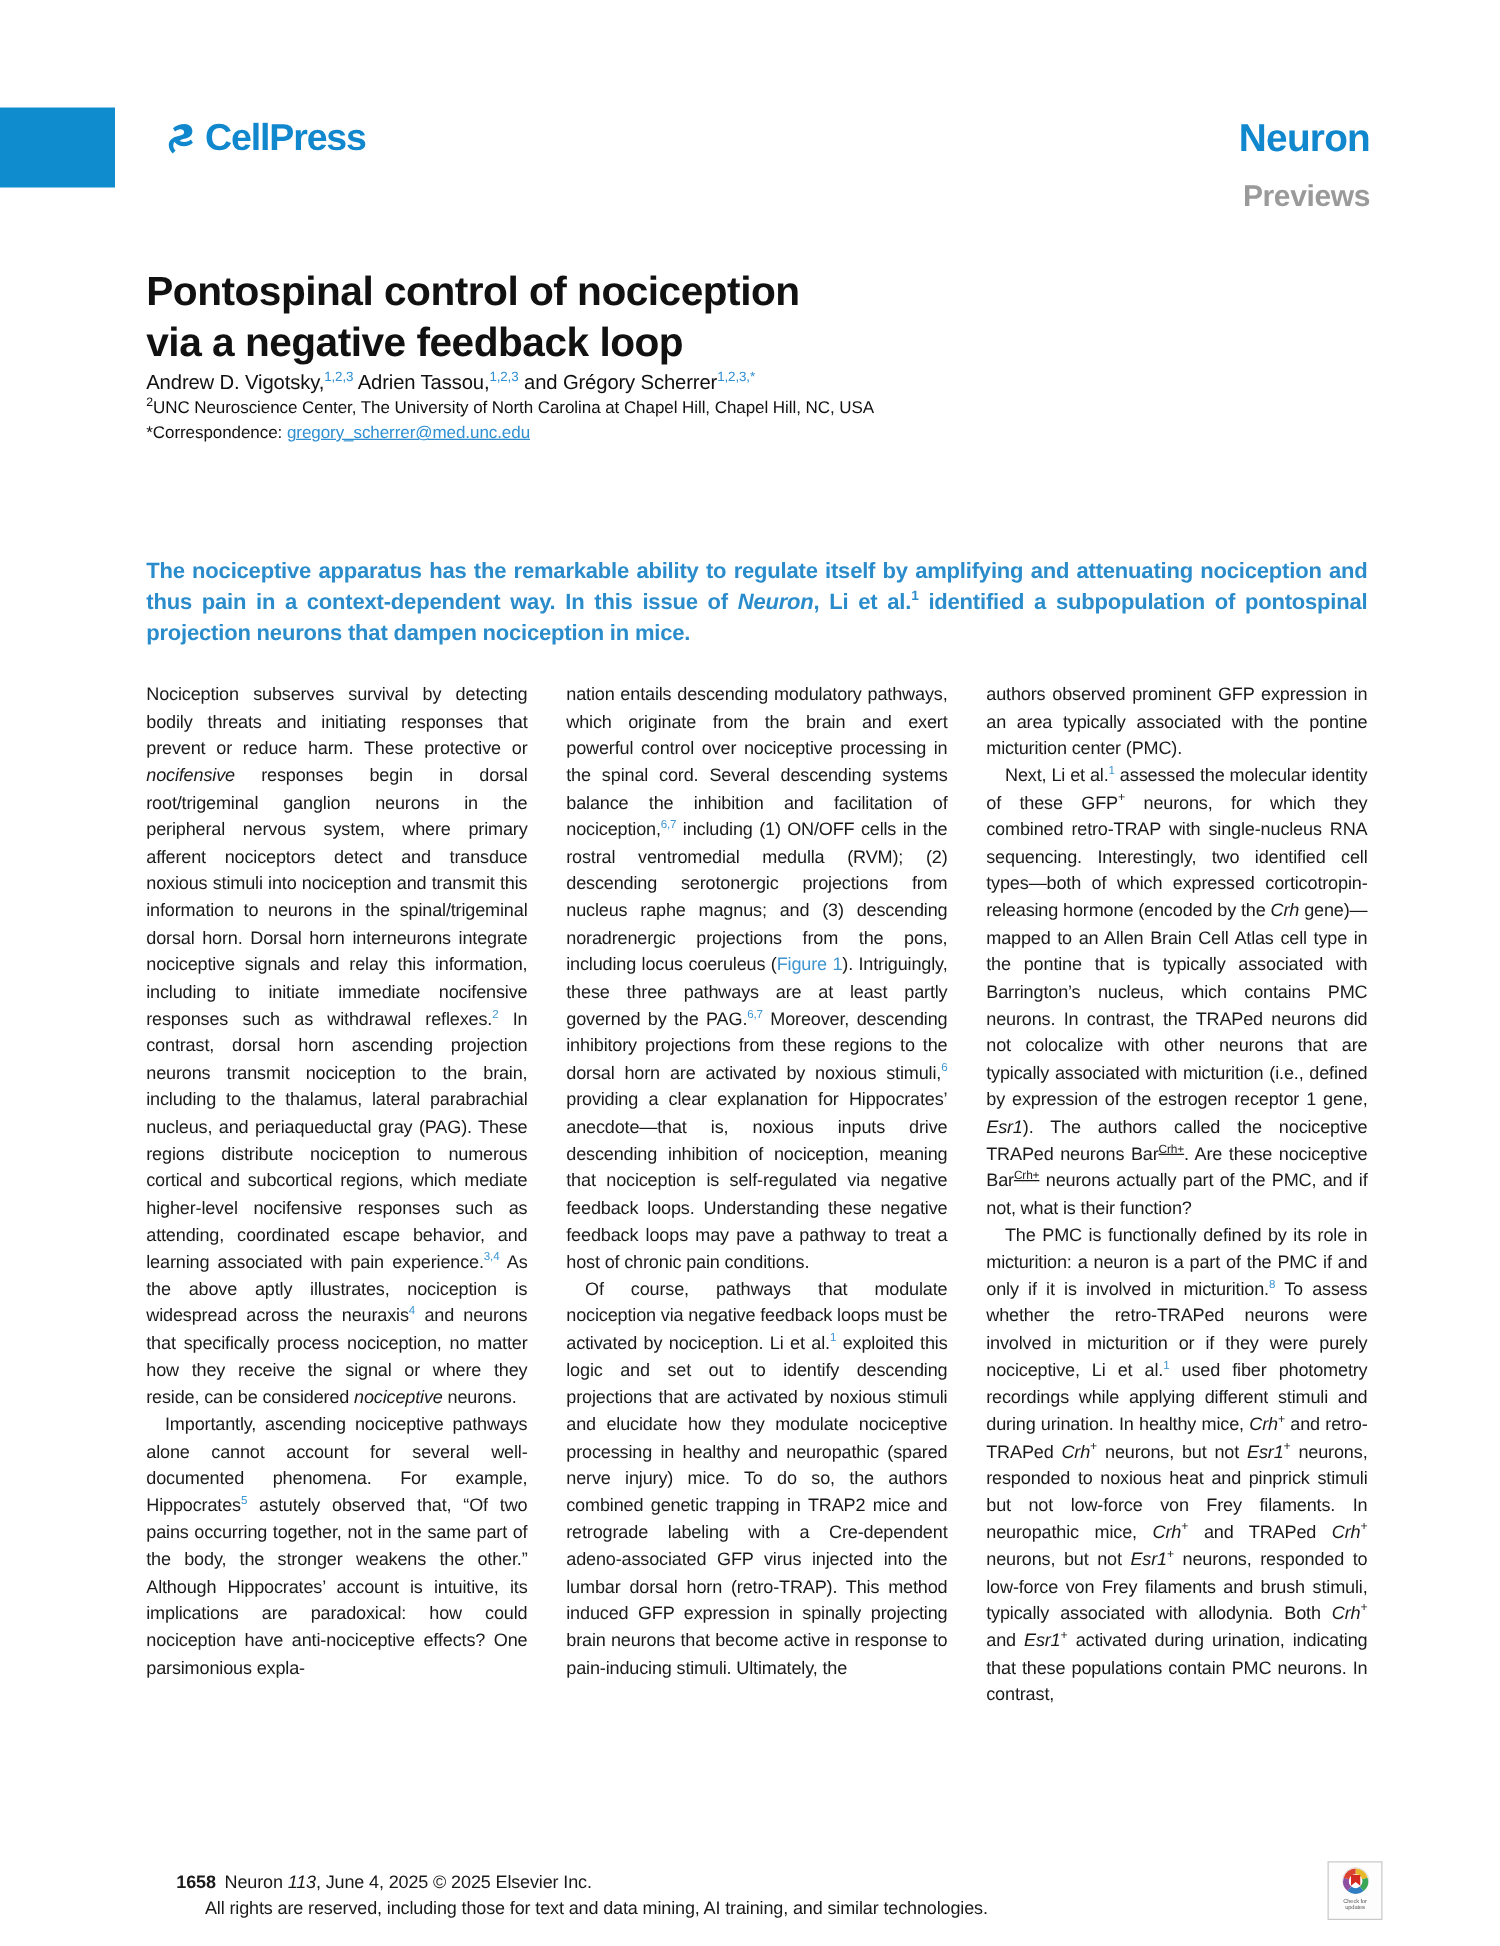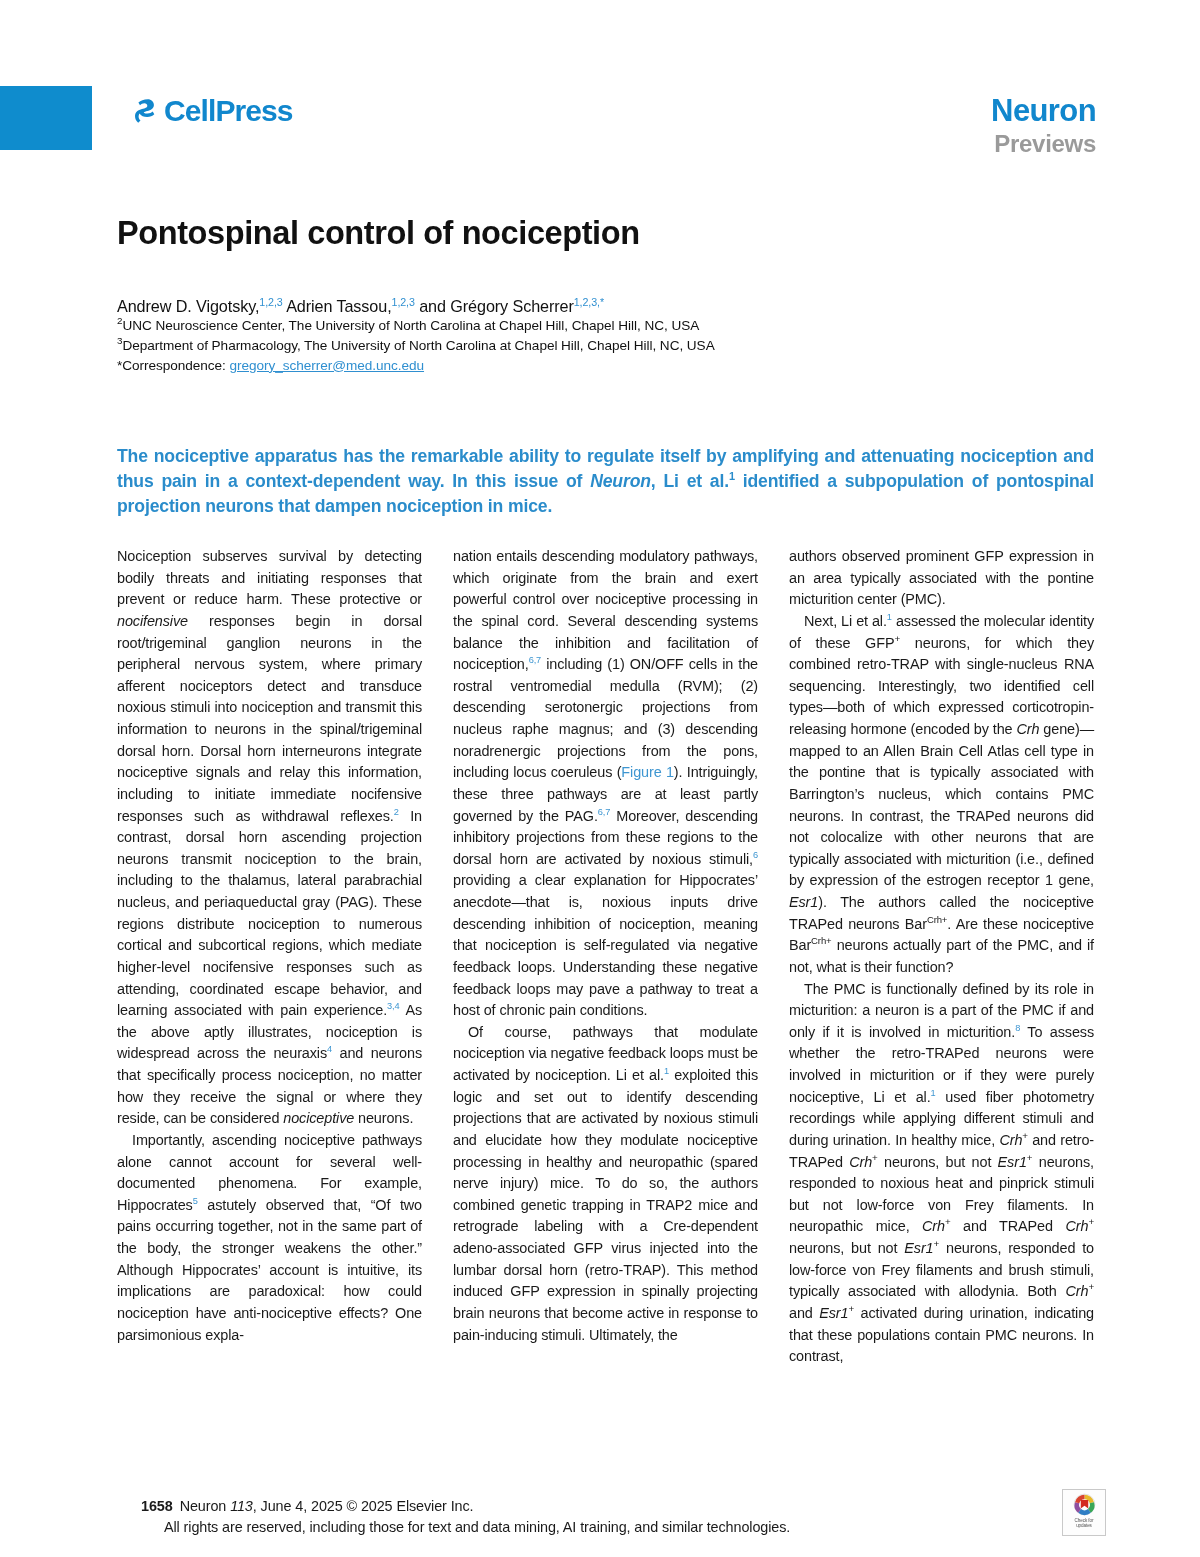--- a/index.html
+++ b/index.html
@@ -68,21 +68,21 @@
     color: #1187cd;
     letter-spacing: -0.6px;
     line-height: 1.08;
   }
   .journal-section {
     font-size: 24px;
     font-weight: bold;
     color: #9a9a9a;
     letter-spacing: -0.3px;
     line-height: 1.12;
-    margin-top: 4px;
+    margin-top: 18px;
   }
 
   
   .title {
     position: absolute;
     left: 117px;
     top: 191px;
     width: 780px;
     font-size: 32.5px;
     font-weight: bold;
@@ -186,20 +186,21 @@
   .figref { color: #3e96d1; }
   .plus {
     font-size: 0.68em;
     vertical-align: super;
     line-height: 0;
   }
   .crh {
     font-size: 0.66em;
     vertical-align: super;
     line-height: 0;
+    text-decoration: underline;
   }
 
   
   .footer {
     position: absolute;
     left: 117px;
     top: 1496px;
     width: 900px;
     font-size: 14.4px;
     line-height: 1.46;
@@ -258,26 +259,26 @@
     <span class="cellpress-word">CellPress</span>
   </div>
 
   <div class="journal-block">
     <div class="journal-name">Neuron</div>
     <div class="journal-section">Previews</div>
   </div>
 
   <h1 class="title">
     <span class="ln">Pontospinal control of nociception</span>
+    <span class="ln">via a negative feedback loop</span>
   </h1>
 
   <div class="authors">
     <div class="names">Andrew D. Vigotsky,<sup class="link">1,2,3</sup> Adrien Tassou,<sup class="link">1,2,3</sup> and Grégory Scherrer<sup class="link">1,2,3,*</sup></div>
     <div class="aff"><sup>2</sup>UNC Neuroscience Center, The University of North Carolina at Chapel Hill, Chapel Hill, NC, USA</div>
-    <div class="aff"><sup>3</sup>Department of Pharmacology, The University of North Carolina at Chapel Hill, Chapel Hill, NC, USA</div>
     <div class="aff"><span>*Correspondence:</span> <a class="link" href="#">gregory_scherrer@med.unc.edu</a></div>
   </div>
 
   <div class="teaser">The nociceptive apparatus has the remarkable ability to regulate itself by amplifying and attenuating nociception and thus pain in a context-dependent way. In this issue of <i>Neuron</i>, Li et al.<sup>1</sup> identified a subpopulation of pontospinal projection neurons that dampen nociception in mice.</div>
 
   <div class="columns">
 
     <div class="col">
       <p>Nociception subserves survival by detecting bodily threats and initiating responses that prevent or reduce harm. These protective or <i>nocifensive</i> responses begin in dorsal root/trigeminal ganglion neurons in the peripheral nervous system, where primary afferent nociceptors detect and transduce noxious stimuli into nociception and transmit this information to neurons in the spinal/trigeminal dorsal horn. Dorsal horn interneurons integrate nociceptive signals and relay this information, including to initiate immediate nocifensive responses such as withdrawal reflexes.<span class="ref">2</span> In contrast, dorsal horn ascending projection neurons transmit nociception to the brain, including to the thalamus, lateral parabrachial nucleus, and periaqueductal gray (PAG). These regions distribute nociception to numerous cortical and subcortical regions, which mediate higher-level nocifensive responses such as attending, coordinated escape behavior, and learning associated with pain experience.<span class="ref">3,4</span> As the above aptly illustrates, nociception is widespread across the neuraxis<span class="ref">4</span> and neurons that specifically process nociception, no matter how they receive the signal or where they reside, can be considered <i>nociceptive</i> neurons.</p>
       <p class="ind">Importantly, ascending nociceptive pathways alone cannot account for several well-documented phenomena. For example, Hippocrates<span class="ref">5</span> astutely observed that, “Of two pains occurring together, not in the same part of the body, the stronger weakens the other.” Although Hippocrates’ account is intuitive, its implications are paradoxical: how could nociception have anti-nociceptive effects? One parsimonious expla-</p>

